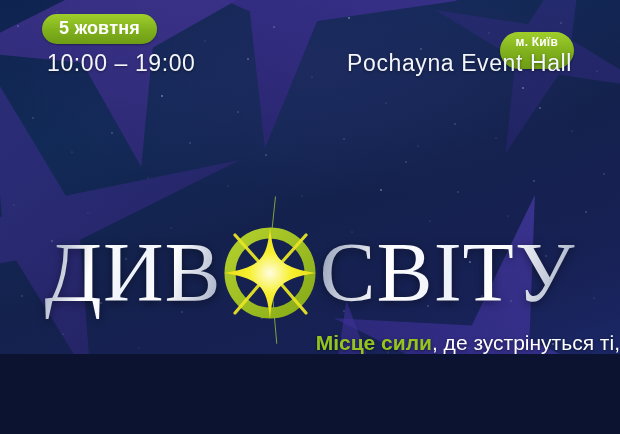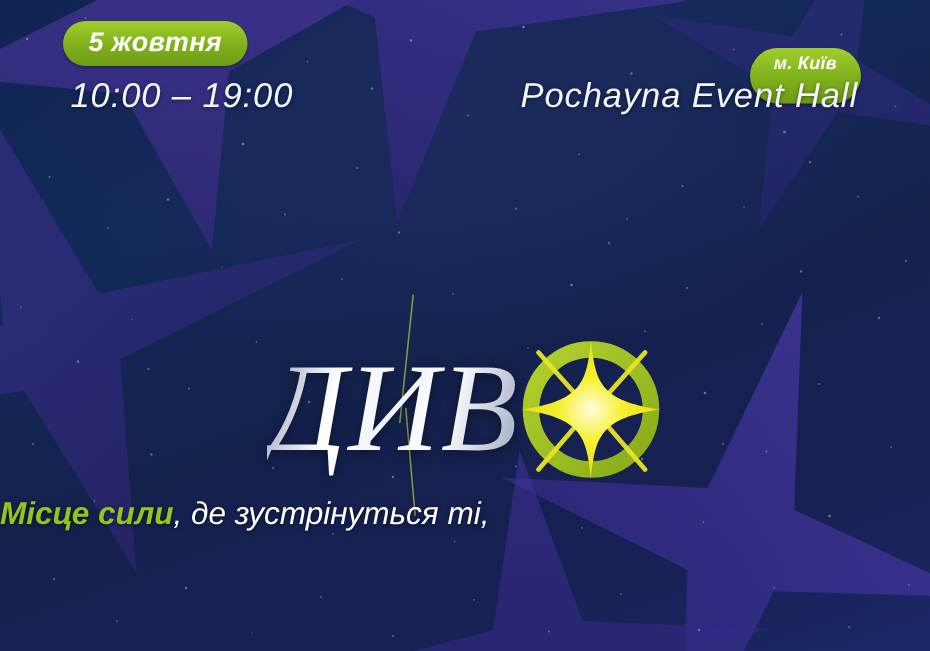--- a/index.html
+++ b/index.html
@@ -7,26 +7,25 @@
     padding: 0;
     background: #0b1330;
   }
   body {
     font-family: "Liberation Sans", sans-serif;
   }
 
   #poster {
     position: relative;
     width: 620px;
-    height: 434px;
+    height: 354px;
     overflow: hidden;
     background:
       radial-gradient(ellipse 70% 55% at 50% 18%, #1d2a5e 0%, rgba(29,42,94,0) 70%),
       linear-gradient(160deg, #0f2350 0%, #122a57 28%, #14214d 55%, #172154 80%, #1b2766 100%);
-    font-style: italic;
   }
 
   
   .bg-shape {
     position: absolute;
     pointer-events: none;
   }
   .tri {
     position: absolute;
     width: 0;
@@ -183,21 +182,21 @@
     flex: 0 0 auto;
   }
   #emblem svg { display: block; }
 
   
   #tagline {
     position: absolute;
     top: 330px;
     left: 0;
     width: 100%;
-    text-align: left;
+    text-align: right;
     font-size: 21px;
     line-height: 26px;
     font-weight: bold;
     color: #ffffff;
     text-shadow: 0 1px 3px rgba(0,0,0,.5);
   }
   .tg-green { color: #95c41e; }
   .tg-white { color: #ffffff; font-weight: normal; }
   #tagline .line { display: block; white-space: nowrap; }
 
@@ -350,19 +349,20 @@
         </g>
 
         <path d="M52 6
                  C 55 34, 58 46, 98 52
                  C 58 58, 55 70, 52 98
                  C 49 70, 46 58, 6 52
                  C 46 46, 49 34, 52 6 Z" fill="url(#starGlow)"></path>
       </svg>
     </span>
 
+    <span class="wordmark-part" id="part-svitu">СВІТУ</span>
   </div>
 
   <div id="tagline">
     <span class="line"><span class="tg-green">Місце сили</span><span class="tg-white">, де зустрінуться ті,</span></span>
   </div>
 
 </div>
 
 </body></html>

